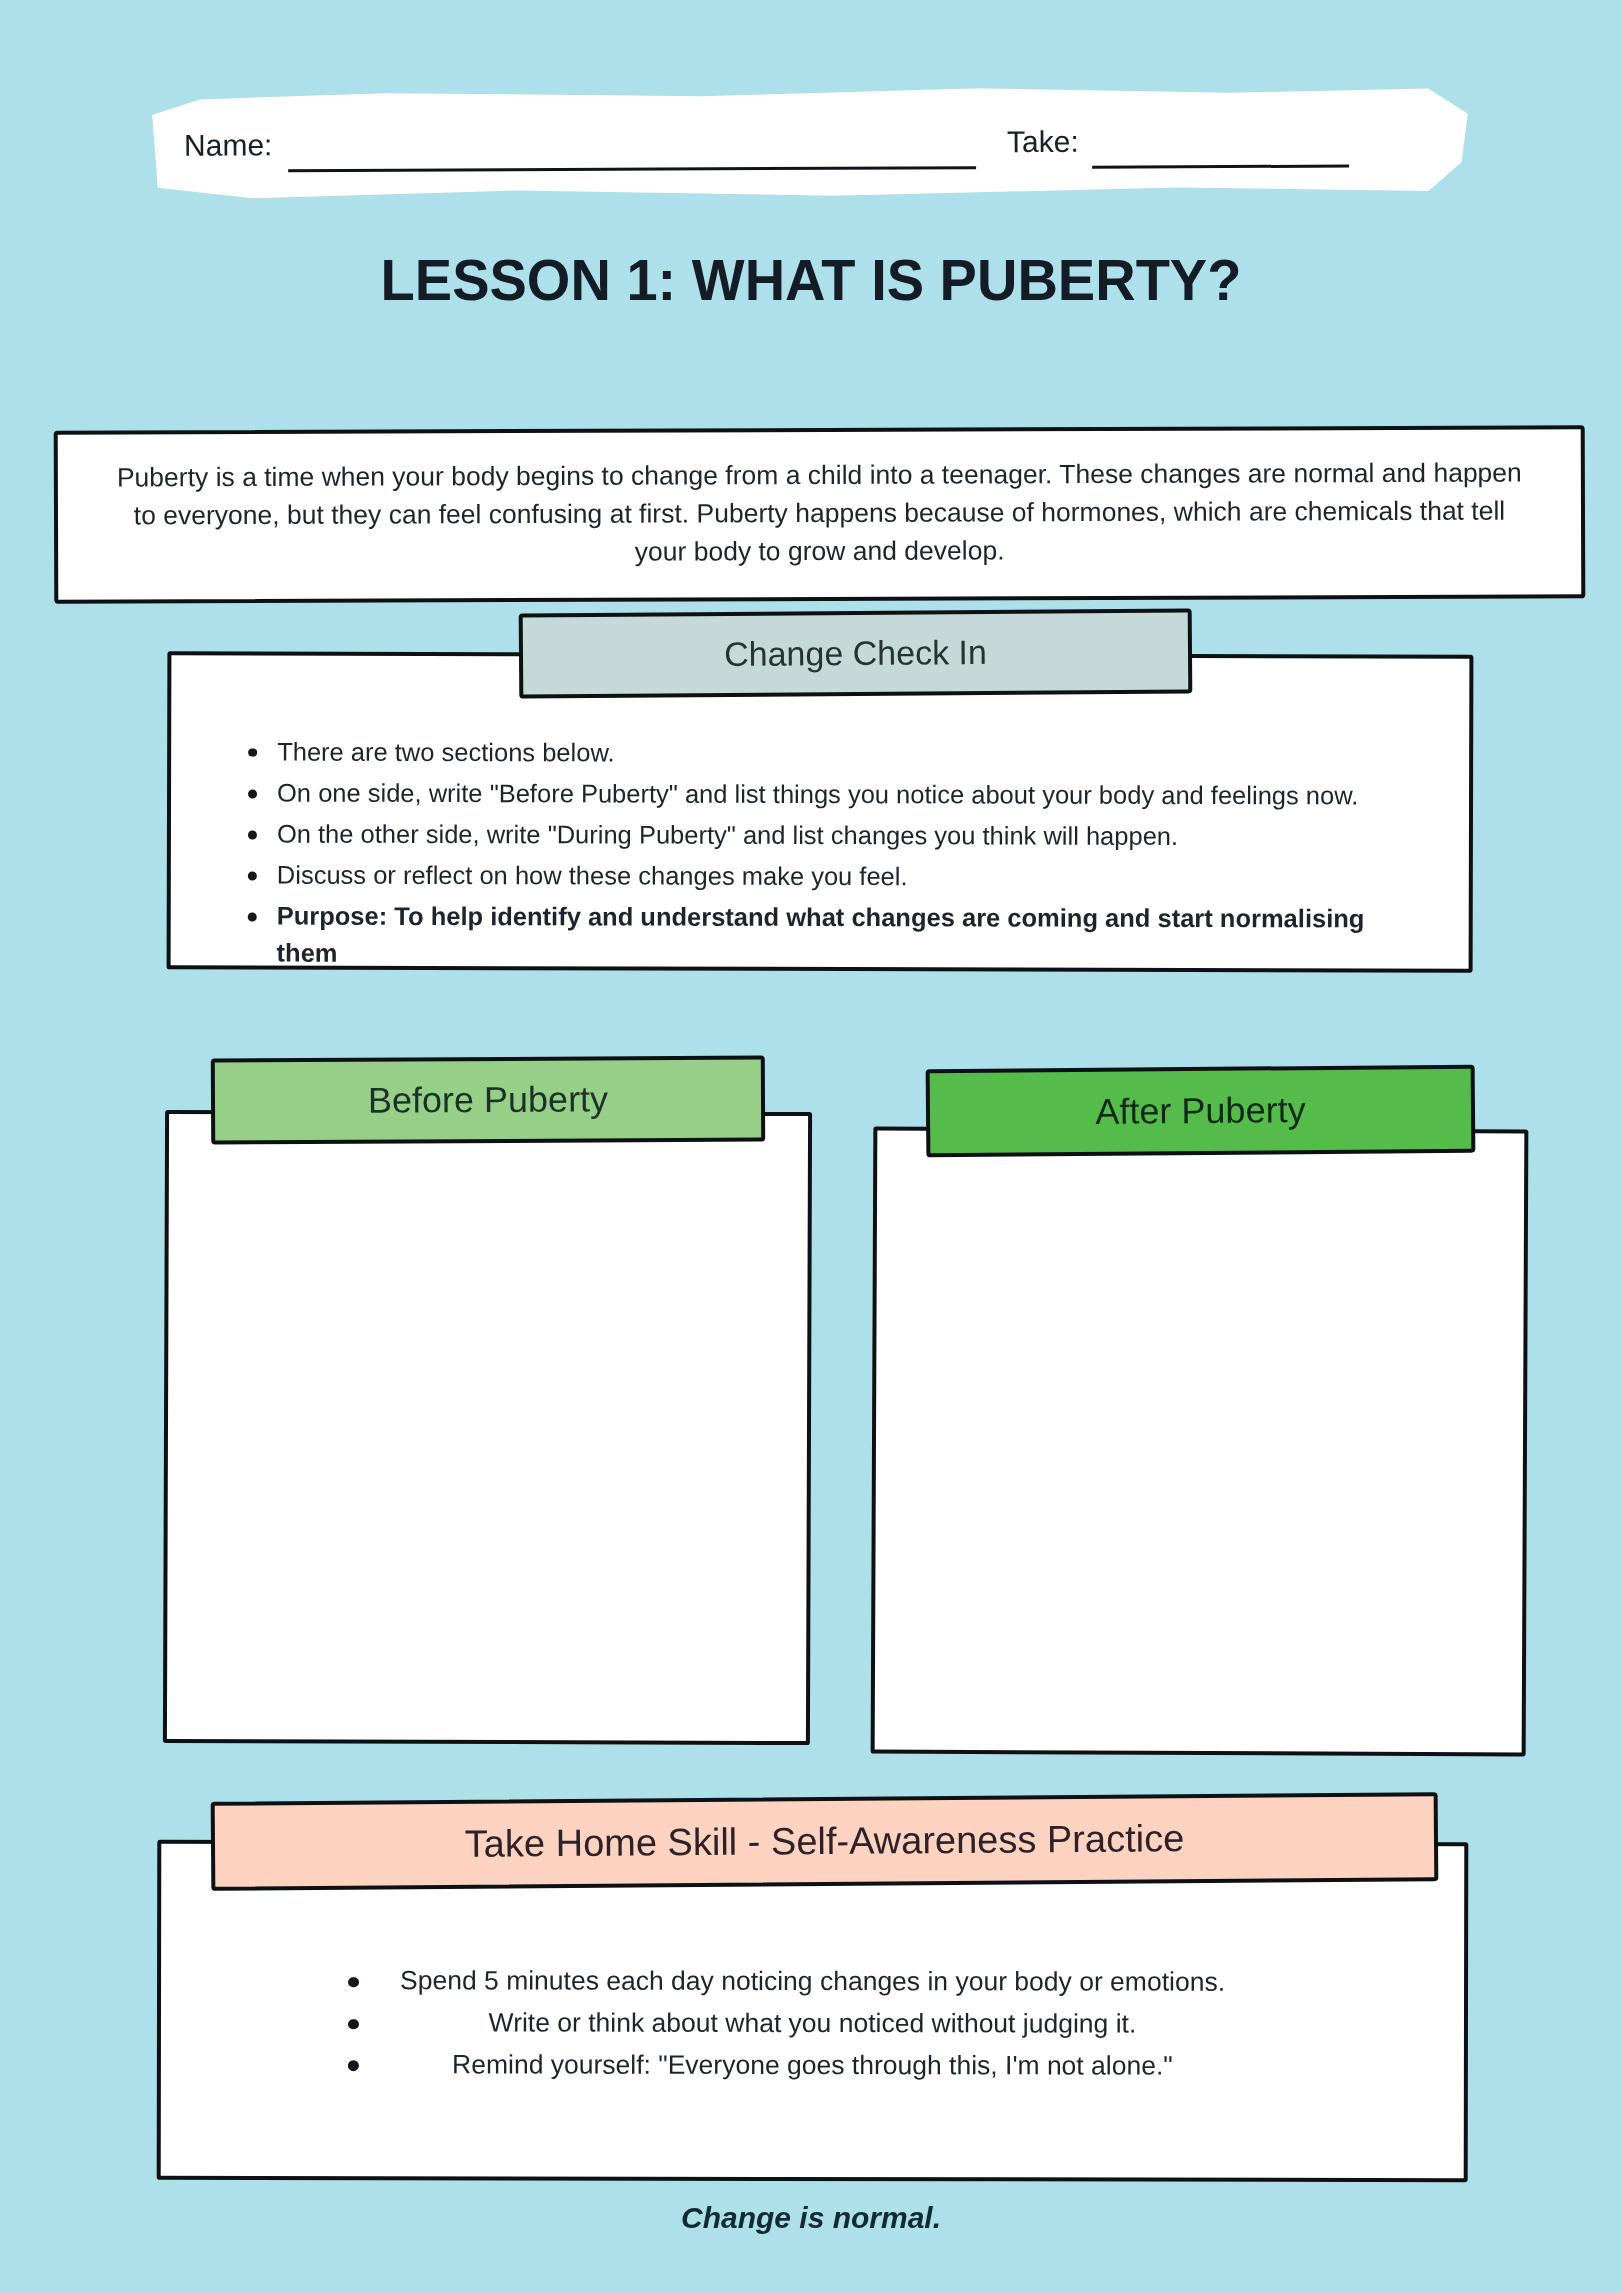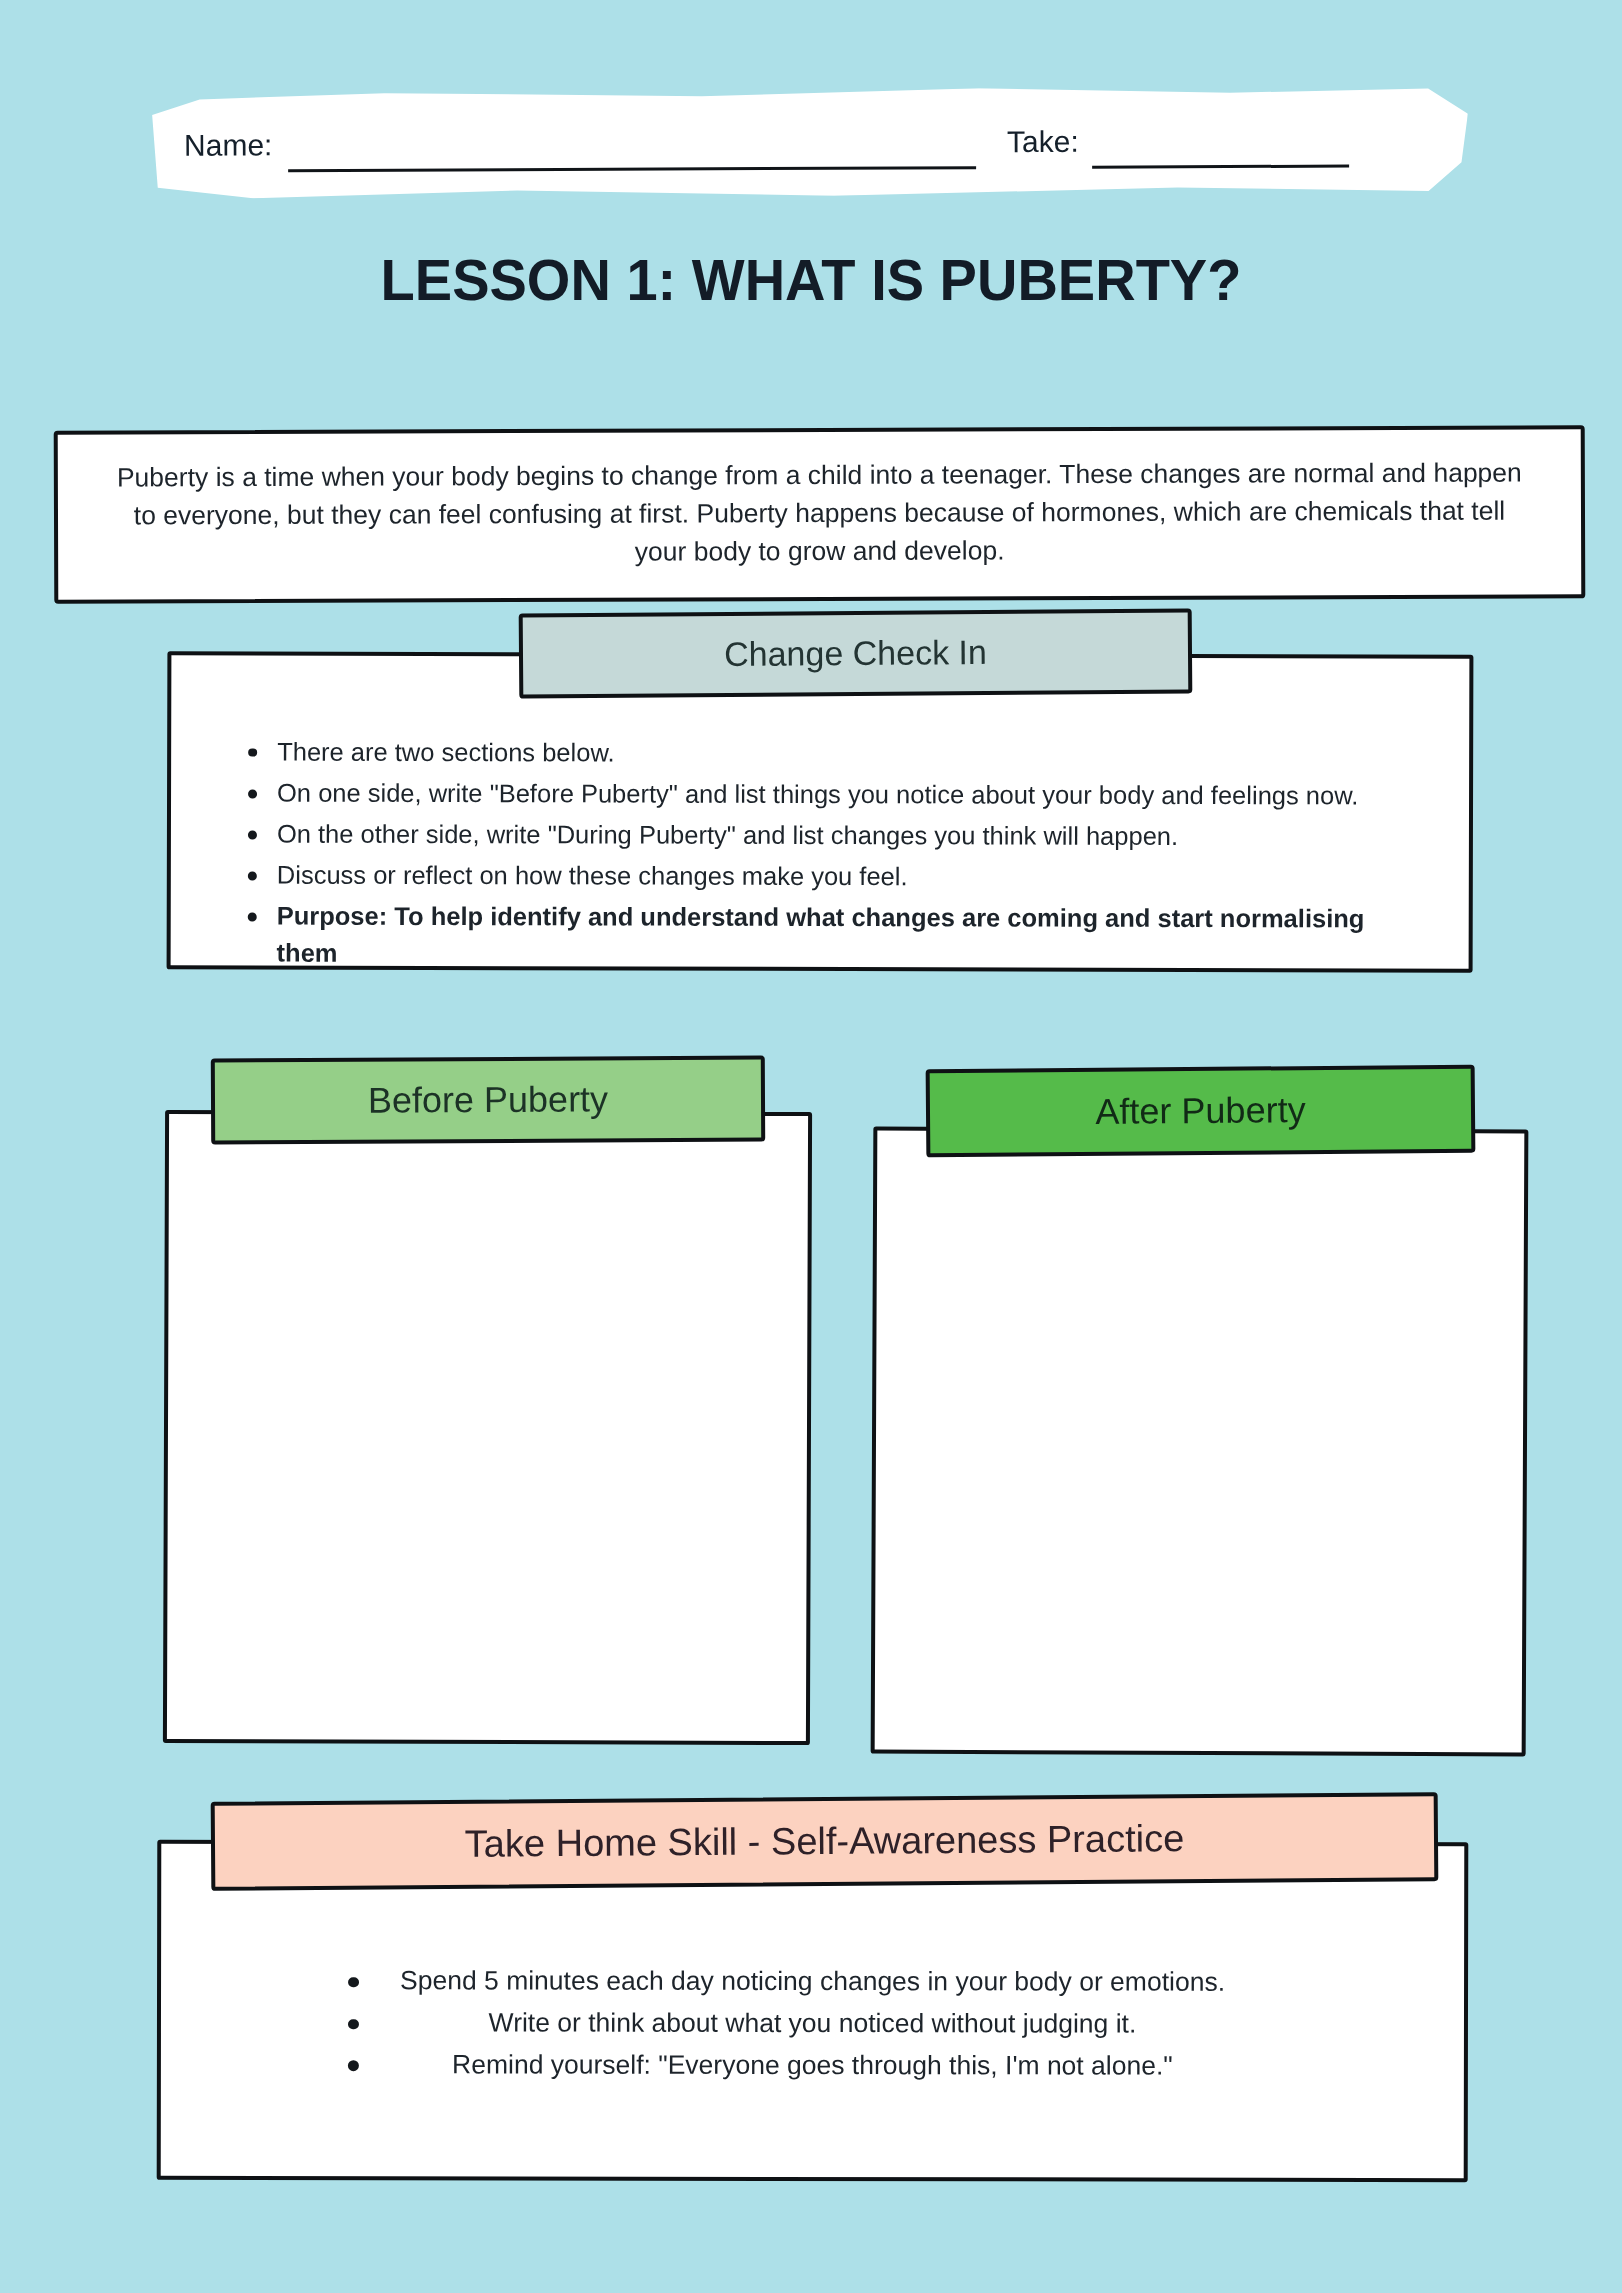--- a/index.html
+++ b/index.html
@@ -208,15 +208,16 @@
     <span>Take Home Skill - Self-Awareness Practice</span>
   </div>
   <div class="panel th-box">
     <ul>
       <li>Spend 5 minutes each day noticing changes in your body or emotions.</li>
       <li>Write or think about what you noticed without judging it.</li>
       <li>Remind yourself: "Everyone goes through this, I'm not alone."</li>
     </ul>
   </div>
 
+  <div class="footer-text">Change is normal.</div>
 
 </div>
 
 
 </body></html>

